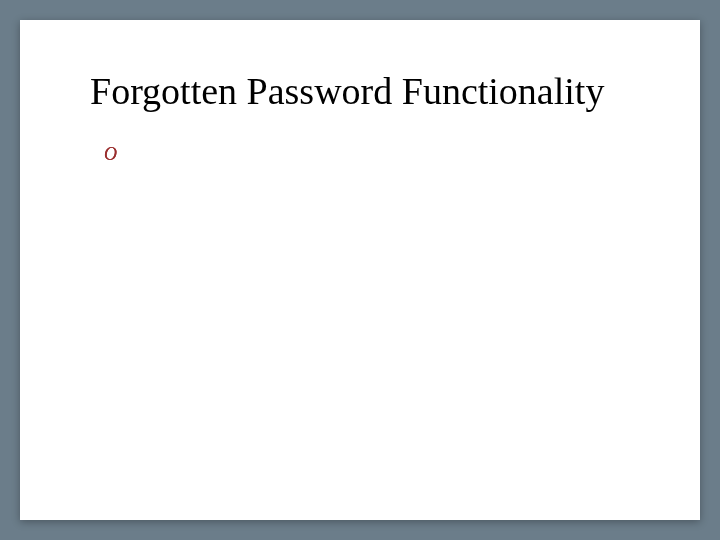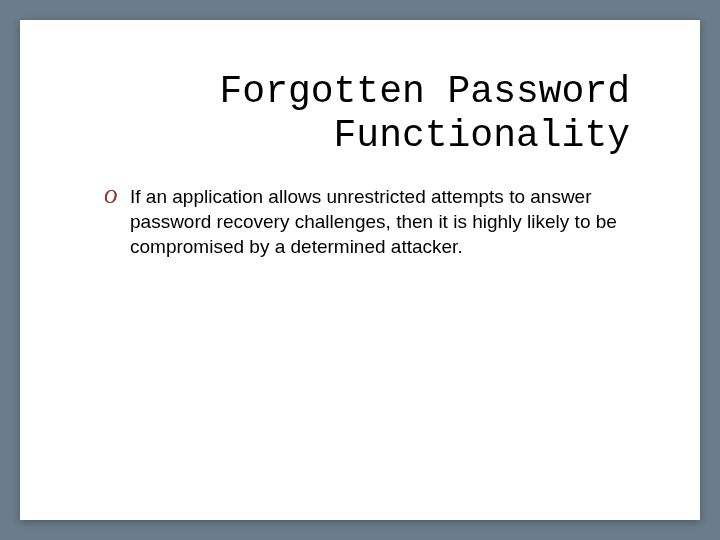--- a/index.html
+++ b/index.html
@@ -13,25 +13,25 @@
     font-family: Georgia, 'Times New Roman', serif;
   }
   .slide {
     width: 680px;
     height: 500px;
     background: #ffffff;
     padding: 40px 70px 40px 70px;
     box-shadow: 0 2px 8px rgba(0,0,0,0.3);
   }
   .title {
-    font-family: Liberation Mono, monospace;
+    font-family: Liberation Serif, serif;
     font-size: 38px;
     font-weight: 400;
     color: #000;
-    text-align: right;
+    text-align: left;
     line-height: 1.15;
     margin-bottom: 28px;
     margin-top: 10px;
   }
   .bullets {
     list-style: none;
     padding-left: 14px;
   }
   .bullets li {
     position: relative;
@@ -56,16 +56,15 @@
 <body>
 
 <div class="slide">
   <h1 class="title">Forgotten Password Functionality</h1>
   <ul class="bullets">
     <li>
       <span class="bullet-marker">O</span>
     </li>
     <li>
       <span class="bullet-marker">O</span>
-      <span>If an application allows unrestricted attempts to answer password recovery challenges, then it is highly likely to be compromised by a determined attacker.</span>
     </li>
   </ul>
 </div>
 
 </body></html>

